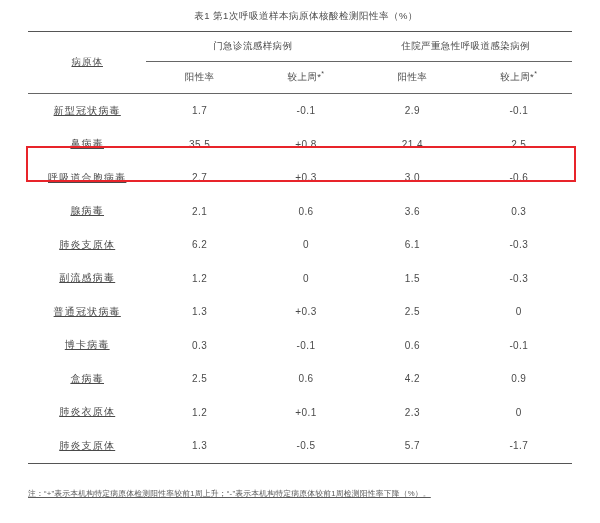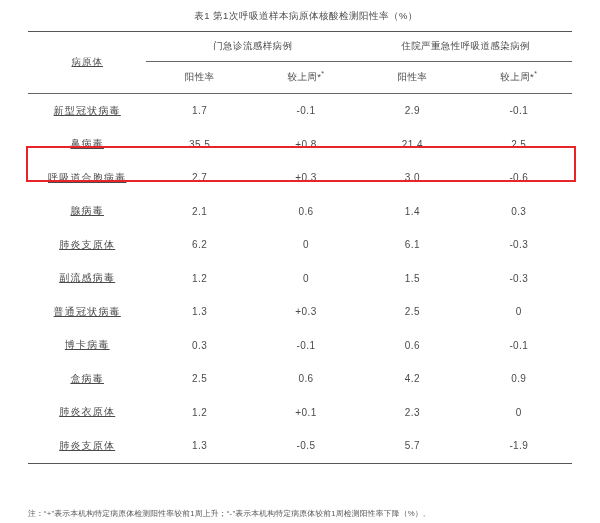--- a/index.html
+++ b/index.html
@@ -95,25 +95,26 @@
   .highlight-box {
     position: absolute;
     border: 2.2px solid #e8242a;
     box-sizing: border-box;
     pointer-events: none;
   }
   .footnote {
     position: absolute;
     left: 28px;
     right: 20px;
-    bottom: 4px;
+    bottom: 24px;
     font-size: 7.8px;
     color: #4a4a4a;
     letter-spacing: 0.2px;
     line-height: 1.3;
+    text-decoration: underline;
   }
   .blurline {
     color: #5a5a5a;
   }
 </style>
 </head>
 <body>
 
 <div class="page">
 
@@ -160,21 +161,21 @@
           <td class="col-name">呼吸道合胞病毒</td>
           <td>2.7</td>
           <td>+0.3</td>
           <td>3.0</td>
           <td>-0.6</td>
         </tr>
         <tr class="body-row">
           <td class="col-name">腺病毒</td>
           <td>2.1</td>
           <td>0.6</td>
-          <td>1.4</td>
+          <td>3.6</td>
           <td>0.3</td>
         </tr>
         <tr class="body-row">
           <td class="col-name">肺炎支原体</td>
           <td>6.2</td>
           <td>0</td>
           <td>6.1</td>
           <td>-0.3</td>
         </tr>
         <tr class="body-row">
@@ -210,21 +211,21 @@
           <td>1.2</td>
           <td>+0.1</td>
           <td>2.3</td>
           <td>0</td>
         </tr>
         <tr class="body-row rule-bottom">
           <td class="col-name">肺炎支原体</td>
           <td>1.3</td>
           <td>-0.5</td>
           <td>5.7</td>
-          <td>-1.9</td>
+          <td>-1.7</td>
         </tr>
       </tbody>
     </table>
 
     <div class="highlight-box" style="left:-2px; top:115px; width:550px; height:36px;"></div>
   </div>
 
   <div class="footnote blurline">注：“+”表示本机构特定病原体检测阳性率较前1周上升；“-”表示本机构特定病原体较前1周检测阳性率下降（%）。</div>
 
 </div>

